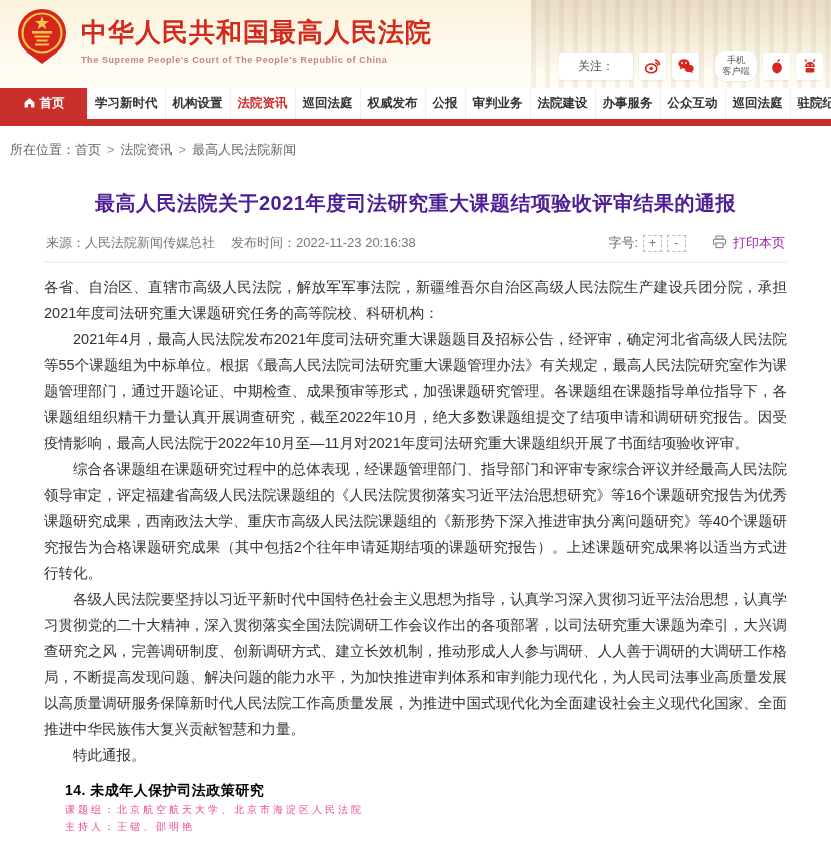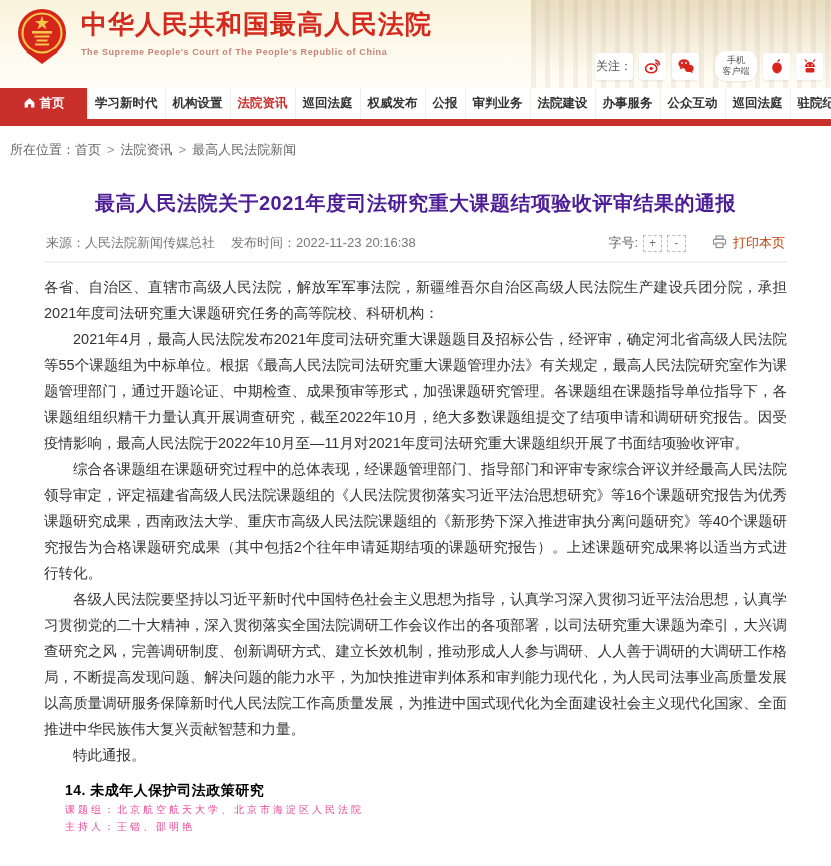--- a/index.html
+++ b/index.html
@@ -10,27 +10,27 @@
   }
 
   
   .site-header { position:relative; height:88px;
     background:linear-gradient(180deg,#faf3da 0%,#fdf9ec 55%,#fffdf6 100%); overflow:hidden; }
   .building-art { position:absolute; right:0; top:0; width:300px; height:88px; pointer-events:none;
     background:
       repeating-linear-gradient(90deg, rgba(190,160,120,.14) 0 5px, rgba(255,255,255,0) 5px 14px),
       linear-gradient(180deg, rgba(205,185,155,.38), rgba(255,255,255,0) 85%);
   }
-  .brand { position:absolute; left:16px; top:7px; display:flex; align-items:flex-start; gap:13px; }
+  .brand { position:absolute; left:16px; top:7px; display:flex; align-items:flex-end; gap:13px; }
   .emblem svg { display:block; }
   .site-title { font-size:26px; font-weight:bold; color:#d42a1d; letter-spacing:1px; }
   .site-subtitle { font-size:9px; color:#c8837b; letter-spacing:.6px; margin-top:5px; font-weight:bold; }
   .follow-row { position:absolute; right:8px; bottom:7px; display:flex; align-items:center; gap:6px; }
   .wbox { background:#fff; box-shadow:0 1px 2px rgba(0,0,0,.08); border-radius:3px; }
-  .follow-label { padding:5px 1px; font-size:12px; color:#555;font-family:Liberation Mono, monospace; }
+  .follow-label { padding:5px 19px; font-size:12px; color:#555;font-family:Liberation Mono, monospace; }
   .icon-box { width:27px; height:27px; display:flex; align-items:center; justify-content:center; cursor:pointer; }
   .client-box { width:42px; height:30px; display:flex; flex-direction:column; align-items:center;
     justify-content:center; font-size:9px; color:#555; line-height:1.25; cursor:pointer; margin-left:10px;border-radius:11px; }
 
   
   .main-nav { display:flex; height:31px; background:#fff; }
   .nav-item { flex:1 1 auto; display:flex; align-items:center; justify-content:center; gap:4px;
     font-size:12.5px; font-weight:bold; color:#333; border-right:1px solid #f1efe9;
     white-space:nowrap; padding:0 7px; cursor:pointer; }
   .nav-item:last-child { border-right:none; }
@@ -46,21 +46,21 @@
   
   .article { padding:0 44px; }
   .article-title { text-align:center; font-size:20px; color:#4c1d95; font-weight:600;
     letter-spacing:.5px; margin:31px 10px 0; }
   .meta-row { display:flex; justify-content:space-between; align-items:center;
     font-size:13px; color:#777; margin-top:17px; padding:0 2px 9px; }
   .meta-gap { display:inline-block; width:16px; }
   .meta-right { display:flex; align-items:center; color:#666; }
   .fs-btn { width:19px; height:17px; border:1px dashed #bbb; background:#fff; color:#777;
     font-size:12px; line-height:1; margin-left:5px; cursor:pointer; }
-  .print-wrap { margin-left:26px; display:inline-flex; align-items:center; gap:6px; cursor:pointer; color:#c2410c; }
+  .print-wrap { margin-left:26px; display:inline-flex; align-items:center; gap:6px; cursor:pointer; color:#a21caf; }
   .meta-divider { border-top:2px solid #f2f2f2; }
   .article-body { padding-top:11px; }
   .article-body p { font-size:14.5px; color:#333; line-height:26px; text-align:justify; }
   .article-body p.indent { text-indent:2em; }
 
   .topic-block { margin:14px 0 0 21px; }
   .topic-heading { font-size:14px; font-weight:bold; color:#000000; letter-spacing:.5px; }
   .topic-line { font-family:"Liberation Serif","DejaVu Serif",serif; font-size:10px;
     color:#ec4899; letter-spacing:3px; margin-top:3px; }
 </style>

